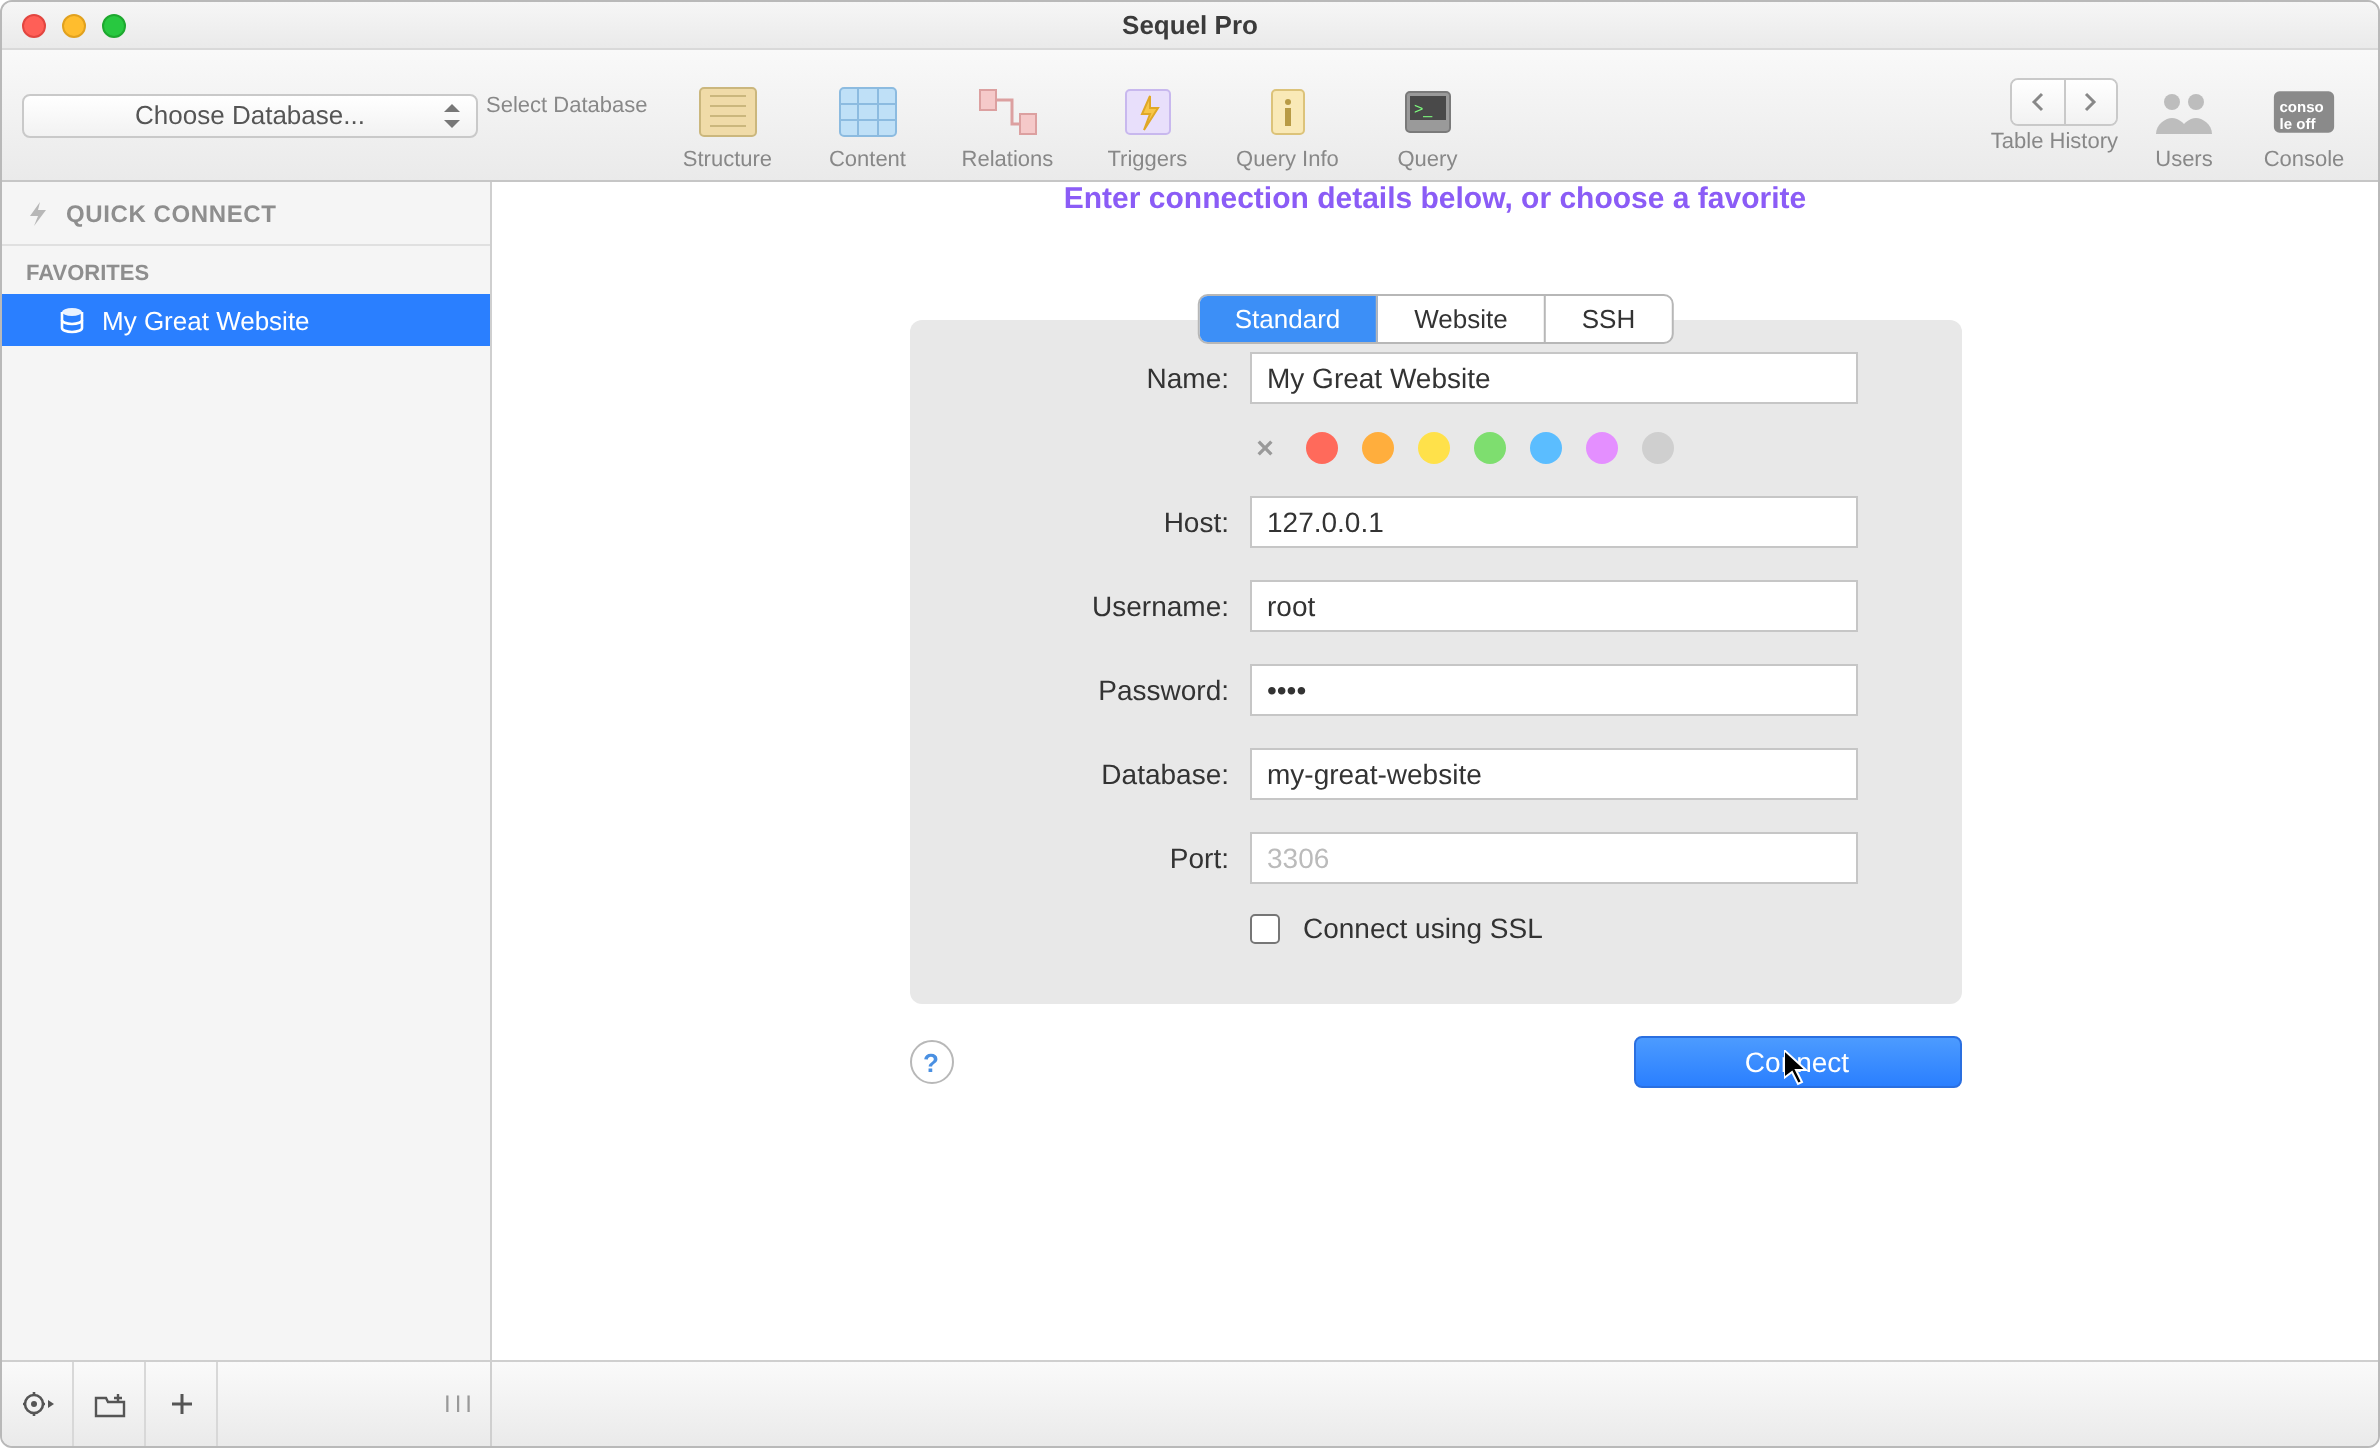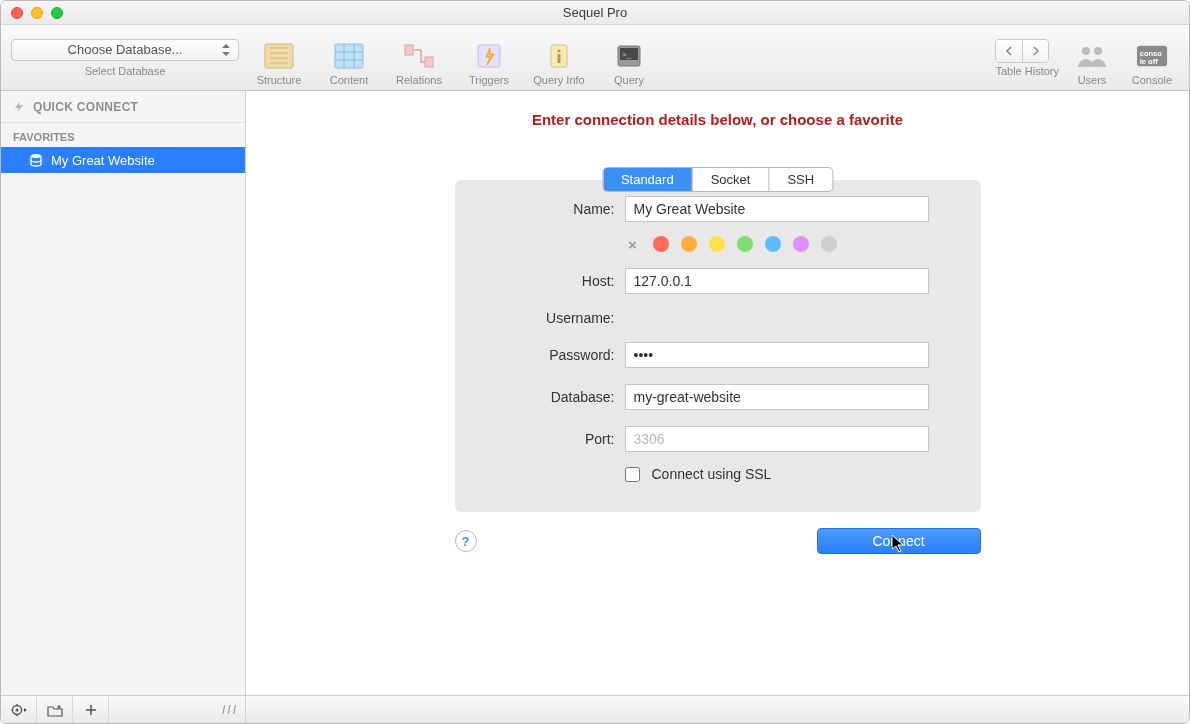--- a/index.html
+++ b/index.html
@@ -5,66 +5,66 @@
   * { box-sizing: border-box; margin: 0; padding: 0; }
   html, body { width: 1190px; height: 724px; font-family: -apple-system, "Helvetica Neue", Arial, sans-serif; font-size: 13px; color: #333; background:#fff; }
   .window { width:1190px; height:724px; border:1px solid #b9b9b9; border-radius:6px; overflow:hidden; display:flex; flex-direction:column; background:#f6f6f6; }
   
   .titlebar { height:24px; background:linear-gradient(#f6f6f6,#eaeaea); display:flex; align-items:center; position:relative; border-bottom:1px solid #d9d9d9; }
   .traffic { display:flex; gap:8px; margin-left:10px; }
   .traffic span { width:12px; height:12px; border-radius:50%; display:inline-block; }
   .tl-close{background:#ff5f57;border:1px solid #e24640;}
   .tl-min{background:#ffbd2e;border:1px solid #e1a11e;}
   .tl-max{background:#28c840;border:1px solid #1ea82f;}
-  .titlebar .title{ position:absolute; left:0; right:0; text-align:center; font-size:13px; color:#3b3b3b; font-weight:400;}
+  .titlebar .title{ position:absolute; left:0; right:0; text-align:center; font-size:13px; color:#3b3b3b; font-weight:700;}
   
   .toolbar { height:66px; background:linear-gradient(#f9f9f9,#eaeaea); border-bottom:1px solid #c6c6c6; display:flex; align-items:center; padding:0 10px; gap:10px; }
   .db-select { width:228px; height:22px; background:linear-gradient(#ffffff,#f2f2f2); border:1px solid #c9c9c9; border-radius:4px; display:flex; align-items:center; justify-content:center; position:relative; color:#555; font-size:13px;}
-  .db-select-wrap{display:flex;flex-direction:column;align-items:center;gap:4px;}
+  .db-select-wrap{display:flex;flex-direction:row;gap:4px;}
   .db-select::after{content:"";position:absolute;right:8px;top:4px;width:0;height:0;border-left:4px solid transparent;border-right:4px solid transparent;border-bottom:4px solid #777;}
   .db-select::before{content:"";position:absolute;right:8px;bottom:4px;width:0;height:0;border-left:4px solid transparent;border-right:4px solid transparent;border-top:4px solid #777;}
   .db-sel-label{font-size:11px;color:#888;}
   .toolbtn { display:flex; flex-direction:column; align-items:center; justify-content:flex-end; width:60px; height:56px; gap:2px; }
   .toolbtn .icon { width:32px; height:32px; display:flex; align-items:center; justify-content:center; }
   .toolbtn .label { font-size:11px; color:#888; }
   .toolbar-spacer{flex:1;}
   .nav-buttons{display:flex;border:1px solid #c9c9c9;border-radius:4px;overflow:hidden;width:54px;height:24px;margin-bottom:2px;}
   .nav-buttons div{flex:1;display:flex;align-items:center;justify-content:center;background:linear-gradient(#ffffff,#f2f2f2);}
   .nav-buttons div:first-child{border-right:1px solid #c9c9c9;}
-  .hist-wrap{display:flex;flex-direction:column;align-items:flex-start;gap:0;}
+  .hist-wrap{display:flex;flex-direction:column;align-items:flex-end;gap:0;}
   
   .content { flex:1; display:flex; min-height:0; }
   .sidebar { width:245px; border-right:1px solid #cfcfcf; background:#f5f5f5; display:flex; flex-direction:column; }
   .qc-header{height:32px;display:flex;align-items:center;gap:8px;padding:0 12px;color:#8e8e8e;font-weight:700;font-size:12px;letter-spacing:0.3px;border-bottom:1px solid #e0e0e0;}
   .qc-header svg{opacity:.6;}
   .fav-header{padding:8px 12px 4px;color:#8e8e8e;font-weight:700;font-size:11px;}
   .fav-item{height:26px;display:flex;align-items:center;gap:8px;padding:0 12px 0 28px;color:#fff;background:#2a7fff;font-size:13px;}
   .main { flex:1; background:#fff; position:relative; display:flex; flex-direction:column; align-items:center; overflow:auto; }
-  .instruction{margin-top:20px;font-size:15px;font-weight:700;color:#b91c1c;}
+  .instruction{font-size:15px;font-weight:700;color:#8b5cf6;}
   .panel{margin-top:52px;width:526px;background:#e8e8e8;border-radius:6px;padding:0 0 30px 0;position:relative;}
   .tabs{position:absolute;left:50%;transform:translateX(-50%);top:-13px;display:flex;border:1px solid #b7b7b7;border-radius:5px;overflow:hidden;background:#fff;text-align:center;}
   .tab{padding:4px 18px;font-size:13px;color:#333;border-right:1px solid #b7b7b7;}
   .tab:last-child{border-right:none;}
   .tab.active{background:#3c8ff7;color:#fff;}
   .formrow{display:flex;align-items:center;margin-top:16px;padding:0 30px;}
   .panel .formrow:first-of-type{margin-top:32px;}
   .formrow label{width:130px;text-align:right;margin-right:10px;font-size:14px;color:#333;}
   .formrow input[type=text],.formrow input[type=password]{flex:0 0 304px;height:26px;border:1px solid #c6c6c6;border-radius:0;background:#fff;padding:0 8px;font-size:14px;color:#333;}
   .formrow input::placeholder{color:#bbb;}
   .colorrow{display:flex;align-items:center;gap:12px;margin-top:14px;margin-left:170px;}
   .clr{width:16px;height:16px;border-radius:50%;}
   .clr.none{color:#9a9a9a;font-weight:900;font-size:15px;display:flex;align-items:center;justify-content:center;border:none;}
   .sslrow{display:flex;align-items:center;gap:12px;margin-top:14px;margin-left:170px;font-size:14px;color:#333;}
   .sslrow input{width:15px;height:15px;}
   .below{width:526px;margin-top:16px;display:flex;align-items:center;justify-content:space-between;position:relative;}
   .help{width:22px;height:22px;border:1px solid #b8b8b8;border-radius:50%;display:flex;align-items:center;justify-content:center;color:#4a90e2;font-weight:700;font-size:13px;background:#fff;}
   .connect-btn{width:164px;height:26px;background:linear-gradient(#4c9bff,#2a7fff);border:1px solid #2a6fe0;border-radius:4px;color:#fff;font-size:14px;display:flex;align-items:center;justify-content:center;position:relative;}
   .cursor-svg{position:absolute;left:74px;top:6px;pointer-events:none;}
   
-  .bottombar{height:28px;border-top:1px solid #cfcfcf;background:linear-gradient(#fafafa,#eaeaea);display:flex;align-items:flex-end;font-style:italic;}
+  .bottombar{height:43px;border-top:1px solid #cfcfcf;background:linear-gradient(#fafafa,#eaeaea);display:flex;align-items:flex-end;}
   .bb-left{width:245px;height:100%;display:flex;align-items:center;border-right:1px solid #cfcfcf;}
   .bb-btn{width:36px;height:100%;display:flex;align-items:center;justify-content:center;border-right:1px solid #d8d8d8;color:#555;}
   .bb-spacer{flex:1;}
   .bb-grip{width:30px;height:100%;display:flex;align-items:center;justify-content:center;color:#999;font-size:12px;letter-spacing:2px;}
 </style>
 </head>
 <body>
 
 <div class="window">
 
@@ -216,21 +216,21 @@
       </div>
       <div style="flex:1"></div>
     </div>
 
     <div class="main">
       <div class="instruction">Enter connection details below, or choose a favorite</div>
 
       <div class="panel">
         <div class="tabs">
           <div class="tab active">Standard</div>
-          <div class="tab">Socket</div>
+          <div class="tab">Website</div>
           <div class="tab">SSH</div>
         </div>
 
         <div class="formrow">
           <label>Name:</label>
           <input type="text" value="My Great Website" style="">
         </div>
 
         <div class="colorrow">
           <span class="clr none">×</span>
@@ -242,20 +242,21 @@
           <span class="clr" style="background:#e48fff"></span>
           <span class="clr" style="background:#cfcfcf"></span>
         </div>
 
         <div class="formrow">
           <label>Host:</label>
           <input type="text" value="127.0.0.1" style="">
         </div>
         <div class="formrow">
           <label>Username:</label>
+          <input type="text" value="root" style="">
         </div>
         <div class="formrow">
           <label>Password:</label>
           <input type="text" value="••••" style="">
         </div>
         <div class="formrow">
           <label>Database:</label>
           <input type="text" value="my-great-website" style="">
         </div>
         <div class="formrow">

